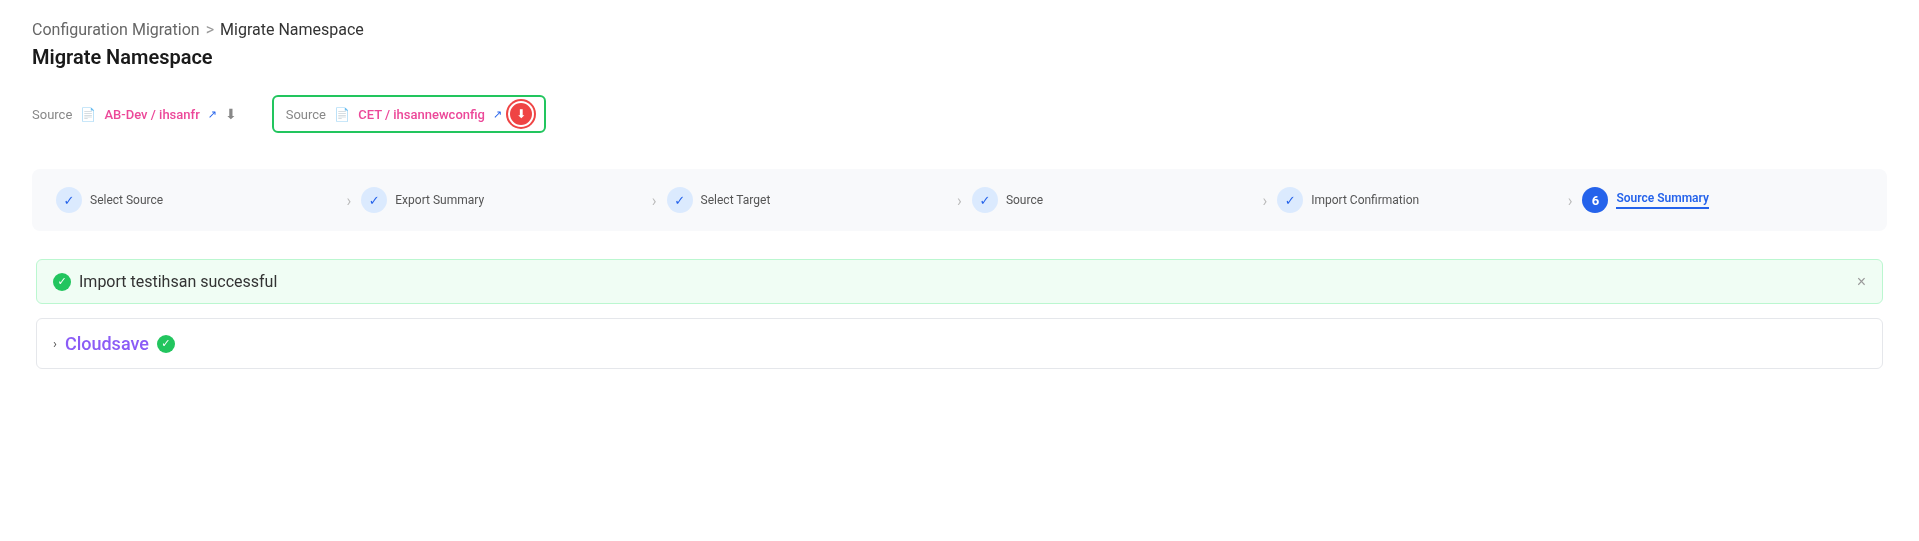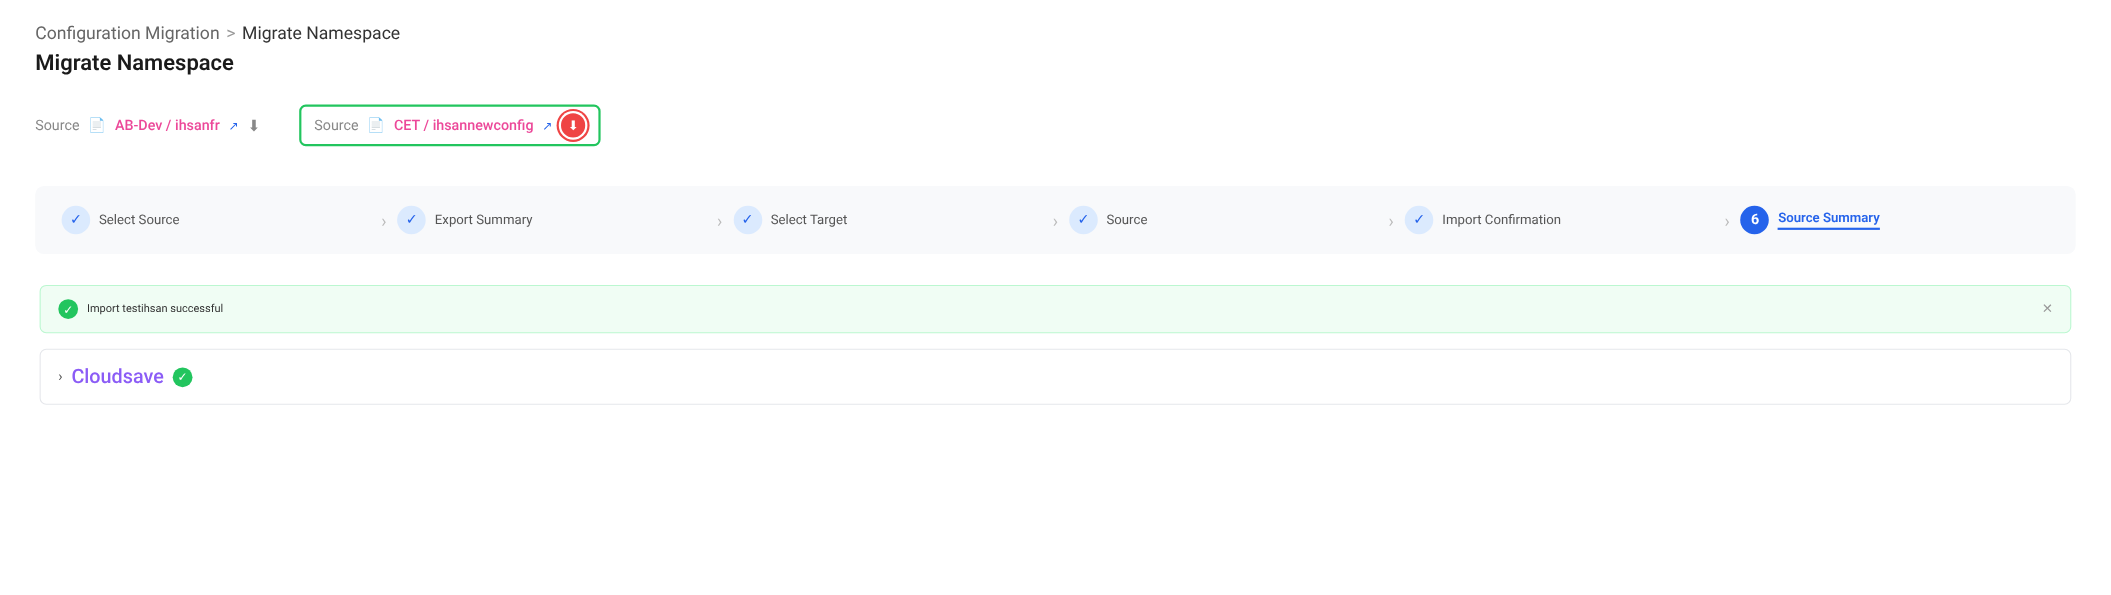--- a/index.html
+++ b/index.html
@@ -171,21 +171,21 @@
       background: #22c55e;
       display: flex;
       align-items: center;
       justify-content: center;
       color: #fff;
       font-size: 11px;
       flex-shrink: 0;
     }
     .success-text {
       color: #333;
-      font-size: 10px;
+      font-size: 16px;
     }
     .close-btn {
       background: none;
       border: none;
       color: #999;
       font-size: 16px;
       cursor: pointer;
       line-height: 1;
     }
 

